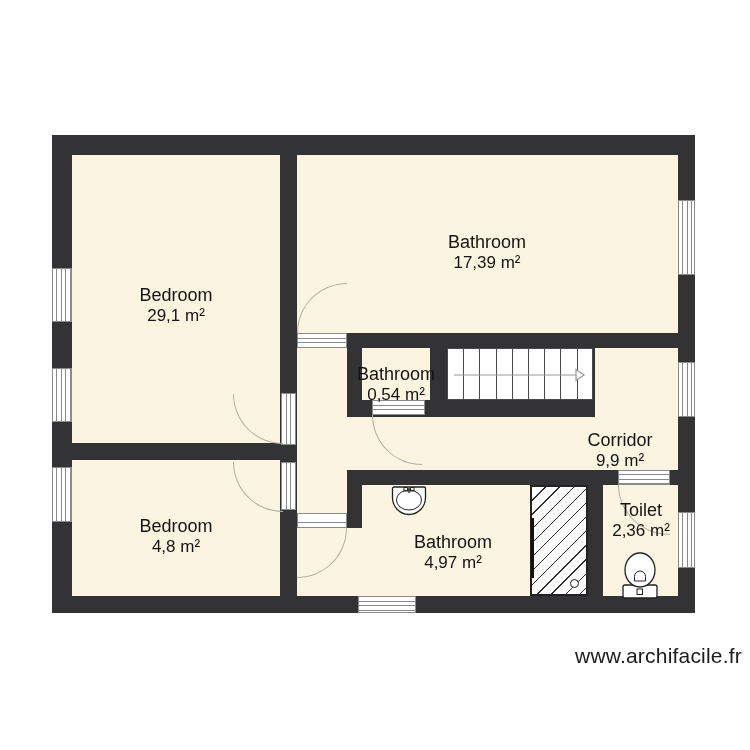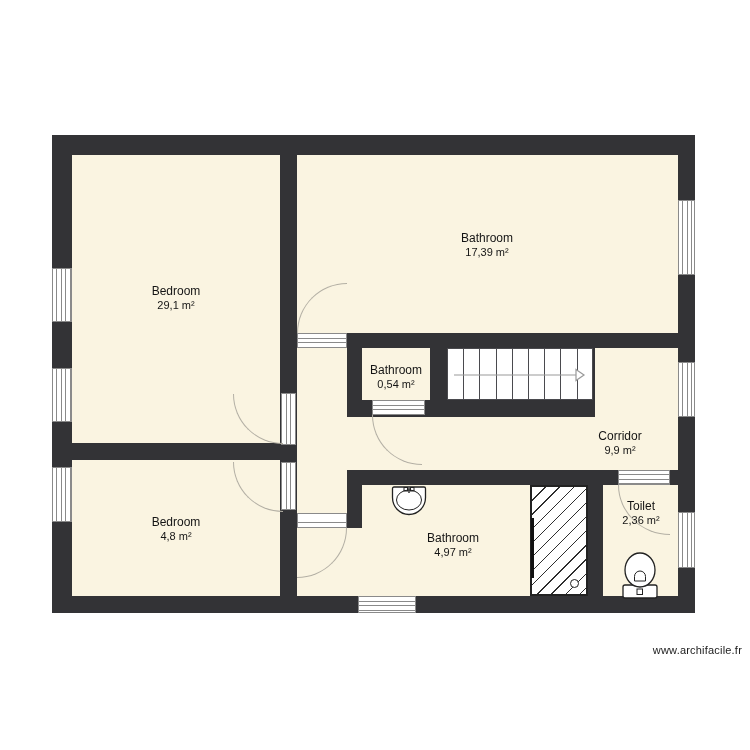--- a/index.html
+++ b/index.html
@@ -44,25 +44,25 @@
     background-color:#fff;
     background-image:repeating-linear-gradient(135deg,rgba(0,0,0,0) 0 9px,#2e2e2e 9px 10px);
     border:2px solid #222;
   }
   .shower-drain{border:1.5px solid #222;border-radius:50%;background:#fff}
   .shower-door{background:#111}
   .label{
     position:absolute;transform:translateX(-50%);text-align:center;
     color:var(--ink);line-height:1.16;white-space:nowrap;pointer-events:none;
   }
-  .label .nm{font-size:12px;display:block}
-  .label .ar{font-size:11px;display:block}
+  .label .nm{font-size:18px;display:block}
+  .label .ar{font-size:17px;display:block}
   .watermark{
     position:absolute;right:8px;top:644px;
-    font-size:11px;color:#1a1a1a;letter-spacing:.2px;cursor:pointer;
+    font-size:21px;color:#1a1a1a;letter-spacing:.2px;cursor:pointer;
   }
 </style>
 </head>
 <body>
 
 <div class="abs" style="left:0;top:0;width:750px;height:750px">
 
   <div class="abs slab" style="left:52px;top:135px;width:643px;height:478px"></div>
 
   <div class="abs floor" style="left:72px;top:155px;width:208px;height:288px"></div>

